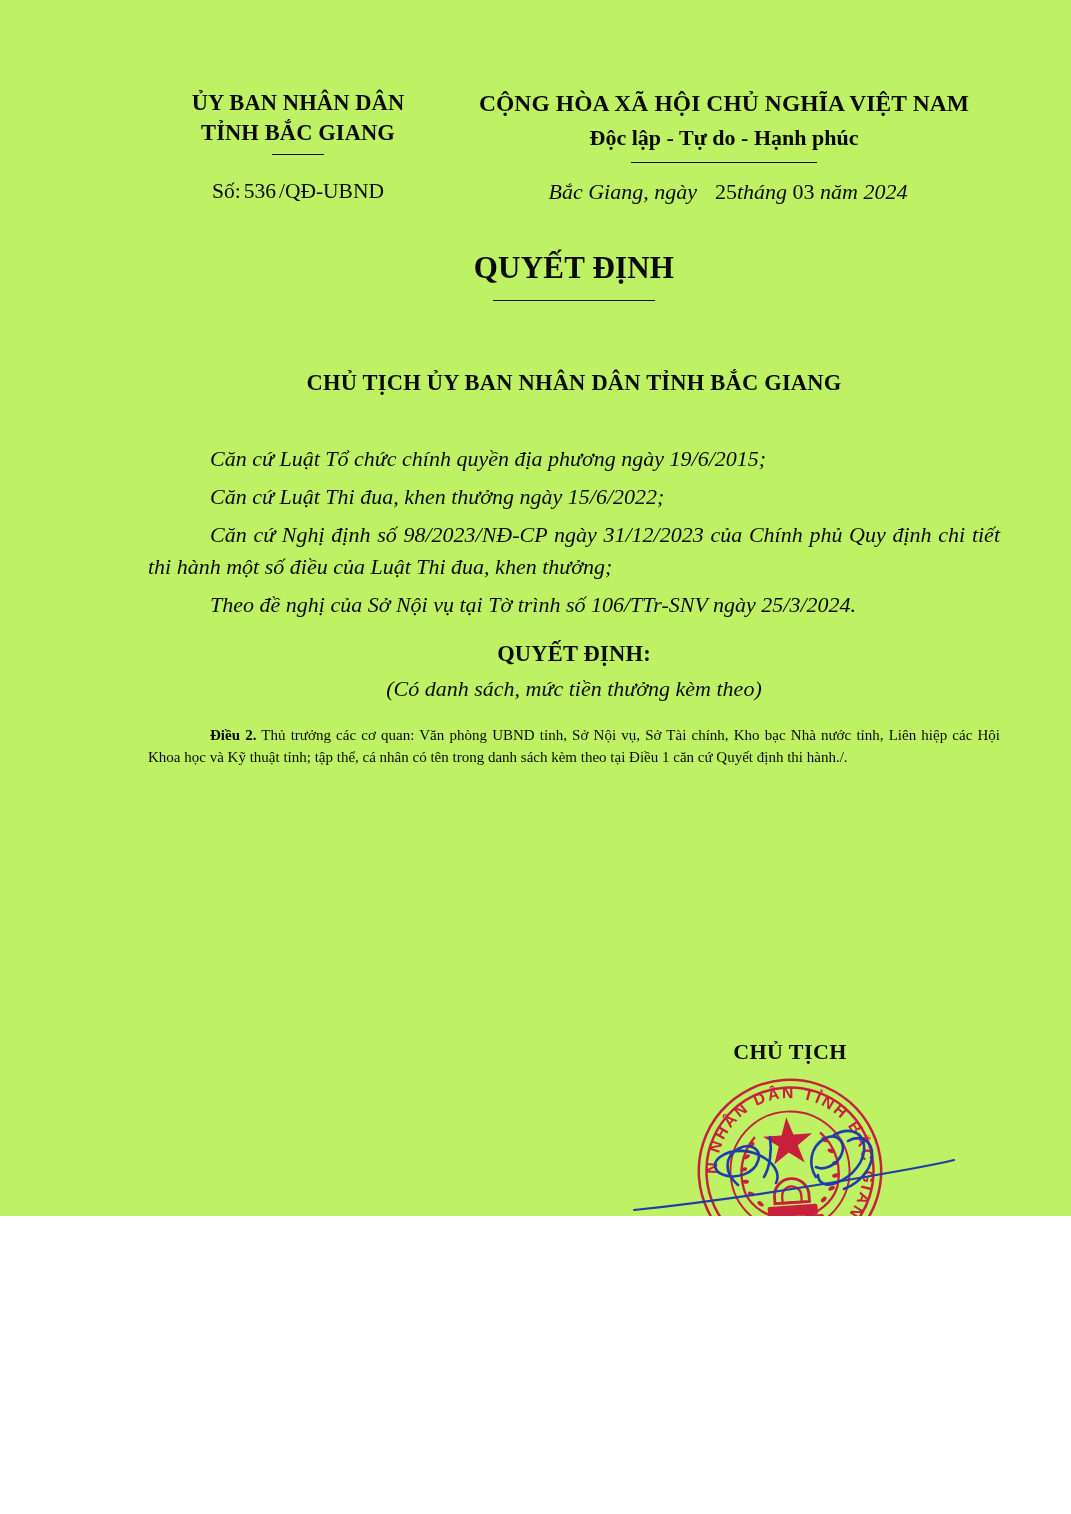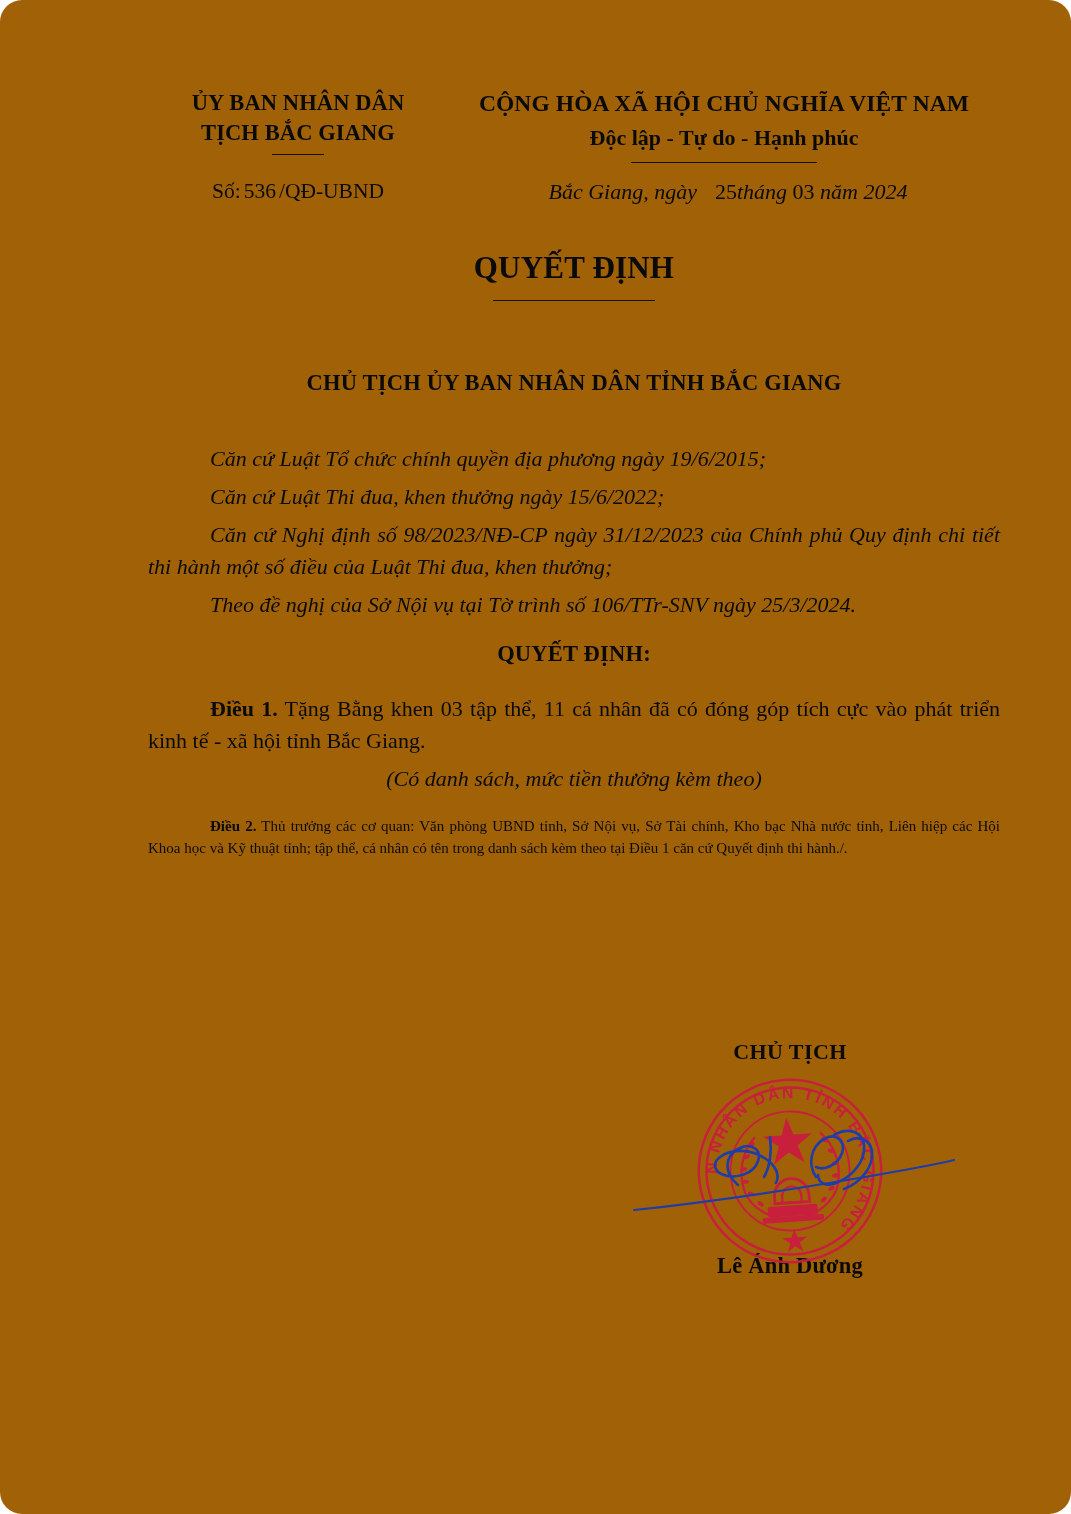--- a/index.html
+++ b/index.html
@@ -4,27 +4,26 @@
 <title>Quyết định</title>
 <style>
   html, body {
     margin: 0;
     padding: 0;
     background: #ffffff;
   }
   .page {
     position: relative;
     width: 1071px;
-    height: 1514px;
-    background: #a16207;
+    height: 1216px;
+    background: #bef264;
     margin: 0 auto;
     overflow: hidden;
     font-family: "Liberation Serif", "DejaVu Serif", serif;
     color: #0a0a0a;
-    border-radius: 22px;
     -webkit-font-smoothing: antialiased;
   }
 
   
   .header {
     position: absolute;
     top: 88px;
     left: 148px;
     width: 852px;
     display: flex;
@@ -254,21 +253,21 @@
   }
 </style>
 </head>
 <body>
 
 <div class="page">
 
   <div class="header">
     <div class="hdr-left">
       <div class="org-name">ỦY BAN NHÂN DÂN</div>
-      <div class="org-name">TỊCH BẮC GIANG</div>
+      <div class="org-name">TỈNH BẮC GIANG</div>
       <hr class="rule rule-short">
     </div>
     <div class="hdr-right">
       <div class="nation-name">CỘNG HÒA XÃ HỘI CHỦ NGHĨA VIỆT NAM</div>
       <div class="motto">Độc lập - Tự do - Hạnh phúc</div>
       <hr class="rule rule-long">
     </div>
   </div>
 
   <div class="docnum">
@@ -287,21 +286,20 @@
   <div class="issuer">CHỦ TỊCH ỦY BAN NHÂN DÂN TỈNH BẮC GIANG</div>
 
   <div class="body">
     <p class="para italic">Căn cứ Luật Tổ chức chính quyền địa phương ngày 19/6/2015;</p>
     <p class="para italic">Căn cứ Luật Thi đua, khen thưởng ngày 15/6/2022;</p>
     <p class="para italic">Căn cứ Nghị định số 98/2023/NĐ-CP ngày 31/12/2023 của Chính phủ Quy định chi tiết thi hành một số điều của Luật Thi đua, khen thưởng;</p>
     <p class="para italic last">Theo đề nghị của Sở Nội vụ tại Tờ trình số 106/TTr-SNV ngày 25/3/2024.</p>
 
     <p class="decide-word">QUYẾT ĐỊNH:</p>
 
-    <p class="article"><b>Điều 1.</b><span> Tặng Bằng khen 03 tập thể, 11 cá nhân đã có đóng góp tích cực vào phát triển kinh tế - xã hội tỉnh Bắc Giang.</span></p>
 
     <p class="attach-note">(Có danh sách, mức tiền thưởng kèm theo)</p>
 
     <p class="article2"><b>Điều 2.</b><span> Thủ trưởng các cơ quan: Văn phòng UBND tỉnh, Sở Nội vụ, Sở Tài chính, Kho bạc Nhà nước tỉnh, Liên hiệp các Hội Khoa học và Kỹ thuật tỉnh; tập thể, cá nhân có tên trong danh sách kèm theo tại Điều 1 căn cứ Quyết định thi hành./.</span></p>
   </div>
 
 
   <div class="signblock">
     <div class="sign-role">CHỦ TỊCH</div>
 

